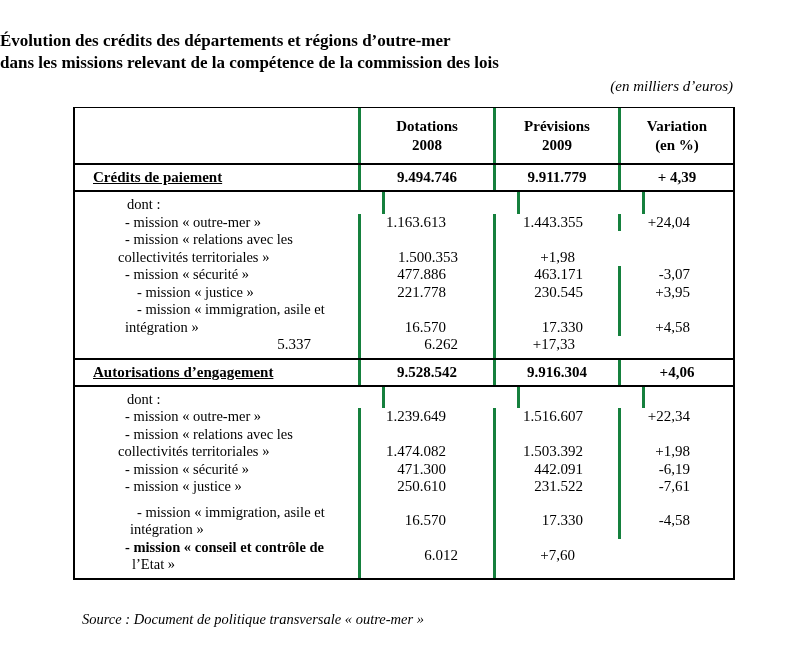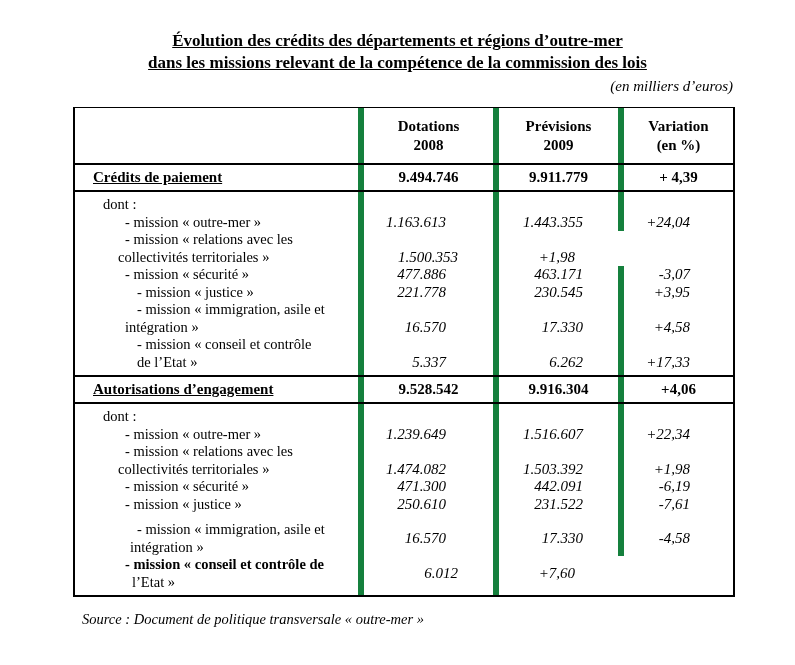--- a/index.html
+++ b/index.html
@@ -1,60 +1,60 @@
 <!DOCTYPE html>
 <html><head>
 <meta charset="utf-8">
 <style>
   html,body{margin:0;padding:0;}
   body{
     width:795px;height:665px;background:#ffffff;position:relative;
     font-family:"Liberation Serif", serif;color:#000;overflow:hidden;
   }
   .title{
-    position:absolute;top:30px;left:0;width:795px;text-align:center;
-    font-weight:bold;font-size:17px;line-height:22px;text-decoration:underline;
+    position:absolute;top:30px;left:0;width:795px;text-align:left;
+    font-weight:bold;font-size:17px;line-height:22px;
   }
   .units-note{
     position:absolute;top:78px;right:62px;
     font-style:italic;font-size:15px;
   }
   .doc-table{
     position:absolute;left:73px;top:107px;width:662px;
     border:2px solid #000;border-top-width:1px;
     box-sizing:border-box;background:#fff;
   }
   .grid-row{display:grid;grid-template-columns:283px 135px 125px 115px;}
   .grid-row .c{box-sizing:border-box;}
-  .grid-row .c:nth-child(n+2){border-left:6px solid #15803d;}
+  .grid-row .c:nth-child(n+2){border-left:3px solid #15803d;}
   
   .header-row{height:55px;}
   .header-row .c{
     display:flex;flex-direction:column;justify-content:center;align-items:center;
     font-weight:bold;font-size:15px;line-height:19px;text-align:center;
   }
   
   .summary-row{
     height:25px;border-top:2px solid #000;border-bottom:2px solid #000;
     font-weight:bold;font-size:15px;
   }
   .summary-row .c{display:flex;align-items:center;justify-content:center;}
   .summary-row .c.label-cell{justify-content:flex-start;padding-left:18px;text-decoration:underline;}
   
   .entry .label-cell{font-size:14.5px;}
   .lline{height:17.5px;line-height:17.5px;white-space:nowrap;box-sizing:border-box;}
   .entry .num-cell{
     display:flex;align-items:flex-end;justify-content:flex-end;
-    font-size:15px;line-height:17.5px;font-style:italic;
+    font-size:15px;line-height:17.5px;
   }
   .entry.center .num-cell{align-items:center;}
   .entry .num-cell.col-dot{padding-right:47px;}
   .entry .num-cell.col-prev{padding-right:35px;}
   .entry .num-cell.col-var{padding-right:43px;justify-content:flex-end;}
-  .entry.first .c{padding-top:4px;}
+  .entry.first .c{padding-top:4px;margin-left:24px;}
   .entry.last .c{padding-bottom:4px;}
   .entry.gap .c{padding-top:8px;}
   .source-note{
     position:absolute;left:82px;top:611px;
     font-style:italic;font-size:14.5px;
   }
 </style>
 </head>
 <body>
 
@@ -168,24 +168,20 @@
           <span>16.570</span>
         </div>
         <div class="c num-cell col-prev">
           <span>17.330</span>
         </div>
         <div class="c num-cell col-var">
           <span>+4,58</span>
         </div>
       </div>
       <div class="grid-row entry last">
-        <div class="c label-cell">
-          <div class="lline" style="padding-left: 62px;">- mission « conseil et contrôle</div>
-          <div class="lline" style="padding-left: 62px;">de l’Etat »</div>
-        </div>
         <div class="c num-cell col-dot">
           <span>5.337</span>
         </div>
         <div class="c num-cell col-prev">
           <span>6.262</span>
         </div>
         <div class="c num-cell col-var">
           <span>+17,33</span>
         </div>
       </div>

